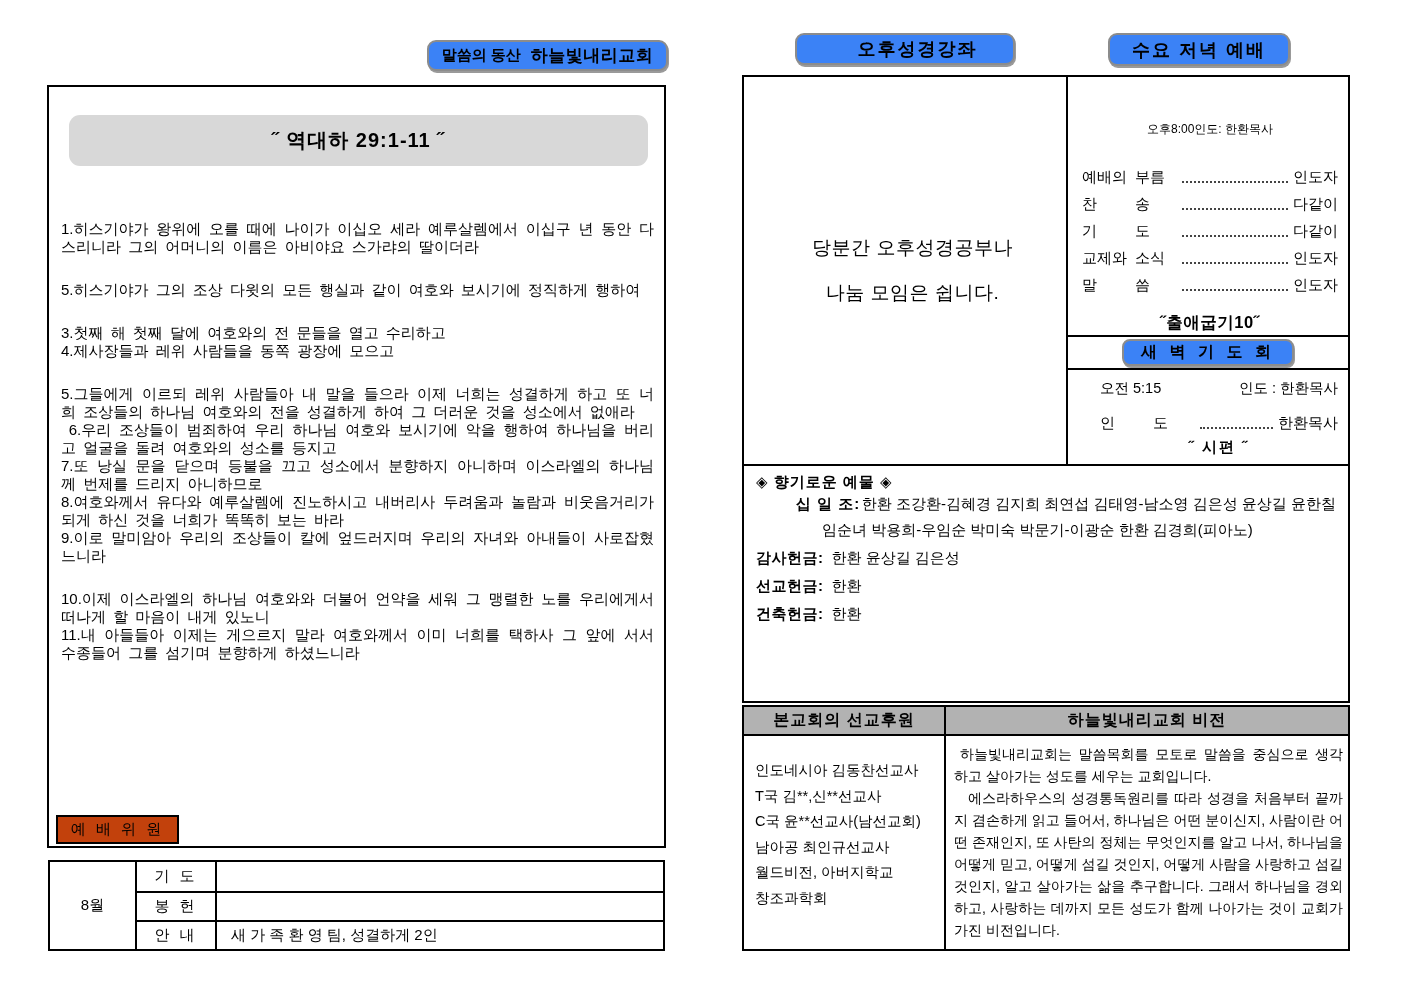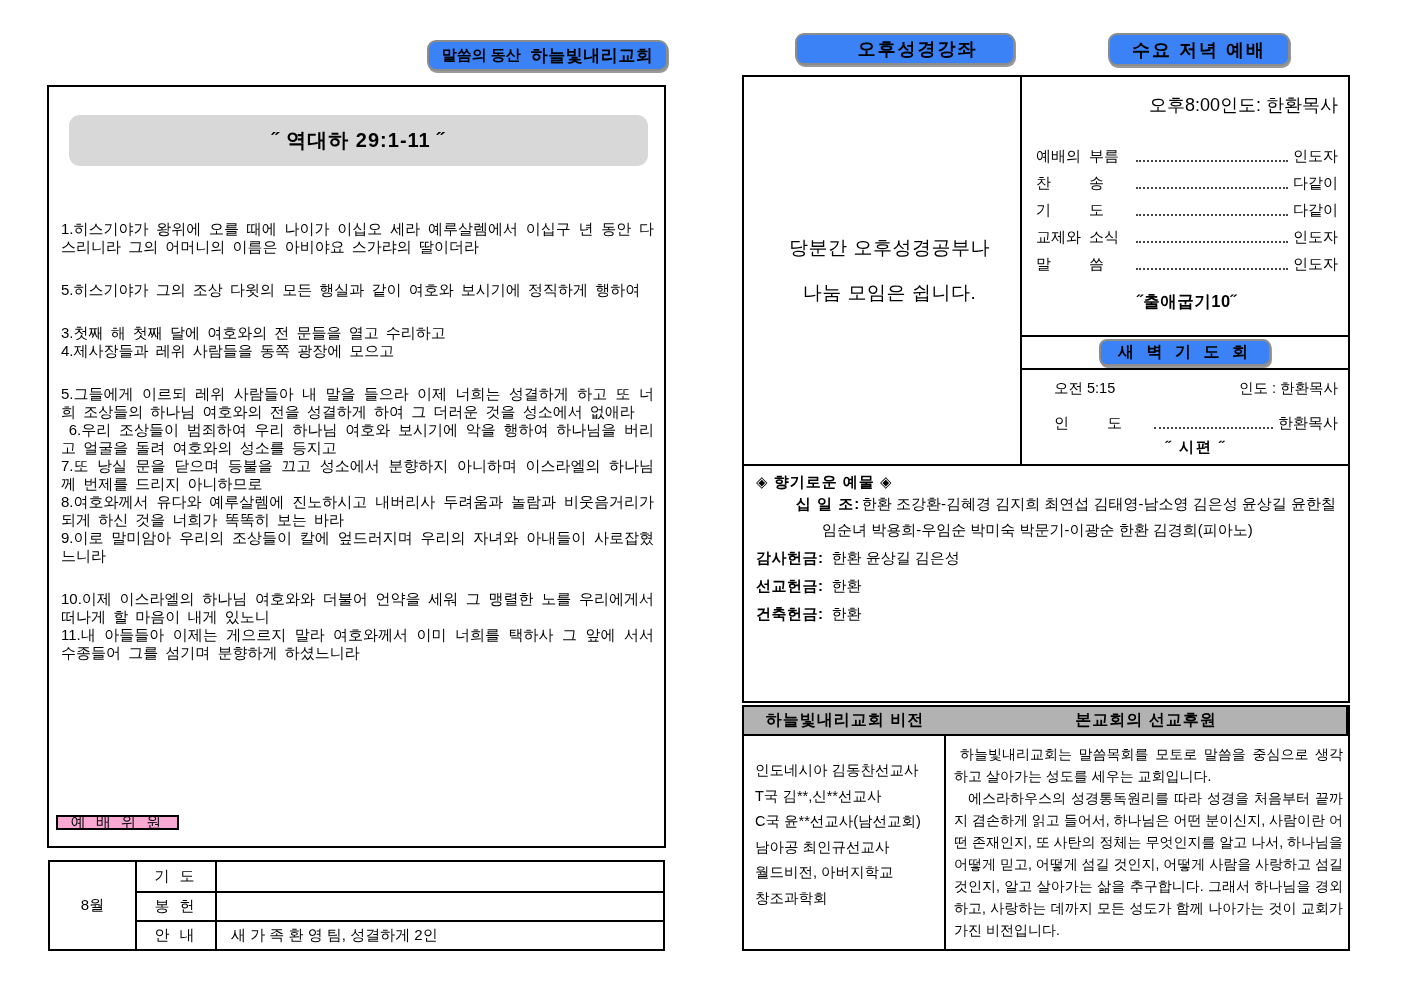--- a/index.html
+++ b/index.html
@@ -18,45 +18,45 @@
 
   .lp-box { left:47px; top:85px; width:619px; height:763px; border:2px solid #000; }
   .lp-banner { margin:28px 16px 0 20px; height:51px; background:#d8d8d8; border-radius:11px;
     display:flex; align-items:center; justify-content:center; font-size:20px; font-weight:bold;
     letter-spacing:1px; }
   .lp-scripture { margin:54px 10px 0 12px; font-size:15px; line-height:18px;
     text-align:justify; word-spacing:3px; }
   .para { margin-bottom:25px; }
   .verse { white-space:pre-wrap; }
 
-  .lp-committee-label { left:56px; top:815px; width:123px; height:15px; background:#f9a8d4;
+  .lp-committee-label { left:56px; top:815px; width:123px; height:29px; background:#c2410c;
     border:2px solid #000; display:flex; align-items:center; justify-content:center;
     font-size:15px; letter-spacing:3px; }
 
   .lp-table { left:48px; top:860px; width:617px; height:91px; border:2px solid #000;
     display:grid; grid-template-columns:87px 80px 1fr; grid-template-rows:repeat(3,1fr);
     font-size:15px; }
   .lp-table > div { display:flex; align-items:center; }
   .ct-month { grid-row:1 / span 3; grid-column:1; border-right:2px solid #000;
     justify-content:center; }
   .ct-label { border-right:2px solid #000; justify-content:center; letter-spacing:3px; }
   .ct-value { padding-left:14px; }
   .lp-table > div:nth-child(n+4) { border-top:2px solid #000; }
 
   
   .rp-badge1 { left:795px; top:33px; width:220px; height:32px; font-size:18px; letter-spacing:2px;padding-left:25px; }
   .rp-badge2 { left:1108px; top:33px; width:182px; height:33px; font-size:18px; letter-spacing:2px; }
 
   .rp-topbox { left:742px; top:75px; width:608px; height:391px; border:2px solid #000;
     display:flex; }
-  .rp-left { width:278px; border-right:2px solid #000; display:flex; flex-direction:column;
+  .rp-left { width:324px; border-right:2px solid #000; display:flex; flex-direction:column;
     align-items:center; justify-content:center; gap:19px; font-size:19px; letter-spacing:.5px;padding-left:15px; }
   .rp-right { flex:1; display:flex; flex-direction:column; }
   .svc { height:258px; padding:16px 10px 0 14px; }
-  .svc-header { display:flex; justify-content:flex-end; font-size:18px; }
+  .svc-header { display:flex; justify-content:center; font-size:12px;margin-top:28px; }
   .order-list { margin-top:26px; }
   .order-row { display:flex; align-items:center; height:27px; font-size:15px; }
   .ow1 { width:53px; }
   .ow2 { width:42px; }
   .dots { flex:1; height:11px; border-bottom:2px dotted #444; margin:0 5px; }
   .oval { text-align:right; }
   .sermon { text-align:center; font-weight:bold; font-size:16.5px; margin-top:13px; letter-spacing:.5px; }
 
   .dawn-badge-row { height:35px; border-top:2px solid #000; border-bottom:2px solid #000;
     display:flex; align-items:center; justify-content:center; }
@@ -218,22 +218,22 @@
     <span class="off-label">선교헌금:</span>
     <span>한환</span>
   </div>
   <div class="off-row">
     <span class="off-label">건축헌금:</span>
     <span>한환</span>
   </div>
 </div>
 
 <div class="abs rp-table">
+  <div class="rp-th first">본교회의 선교후원</div>
   <div class="rp-th">하늘빛내리교회 비전</div>
-  <div class="rp-th first">본교회의 선교후원</div>
   <div class="rp-td first mission-cell">
     <div>인도네시아 김동찬선교사</div>
     <div>T국 김**,신**선교사</div>
     <div>C국 윤**선교사(남선교회)</div>
     <div>남아공 최인규선교사</div>
     <div>월드비전, 아버지학교</div>
     <div>창조과학회</div>
   </div>
   <div class="rp-td vision-cell">
     <p class="v1">하늘빛내리교회는 말씀목회를 모토로 말씀을 중심으로 생각하고 살아가는 성도를 세우는 교회입니다.</p>

